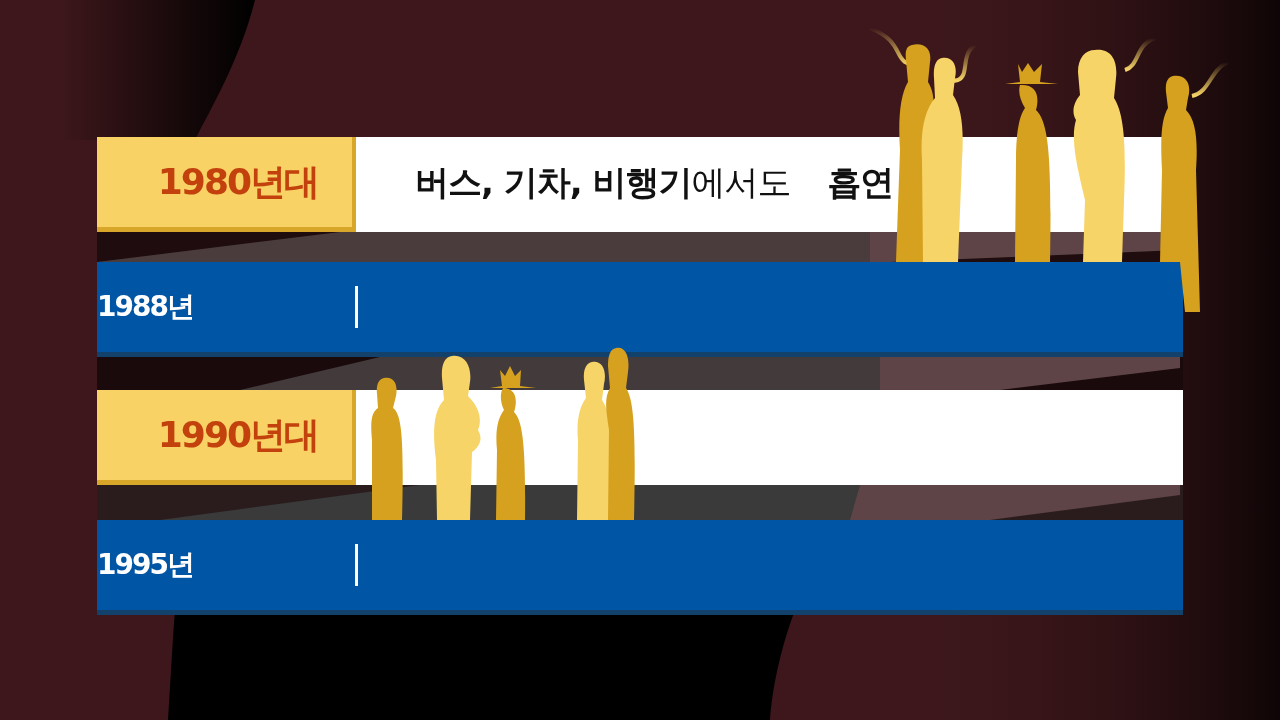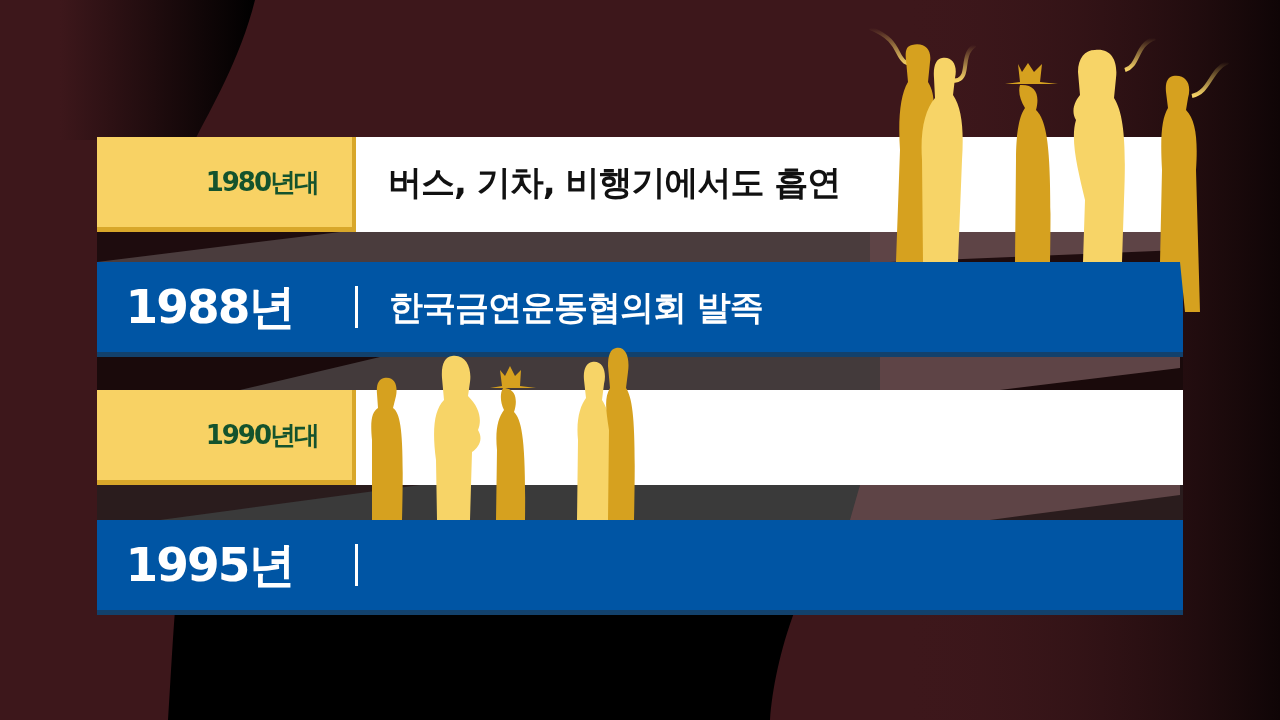--- a/index.html
+++ b/index.html
@@ -6,31 +6,31 @@
   body { width:1280px; height:720px; overflow:hidden; position:relative;
          background:#3d171b; font-family:"DejaVu Sans","Liberation Sans",sans-serif; }
   .bg { position:absolute; inset:0; }
   .bar { position:absolute; left:97px; width:1086px; }
   .bar-yellow { height:95px; }
   .bar-blue { height:95px; }
   .label-yellow { position:absolute; left:0; top:0; width:255px; height:90px;
     background:#f8d264; border-right:4px solid #d8a72a; border-bottom:5px solid #d8a72a;
     box-sizing:content-box; }
   .label-text { position:absolute; right:34px; top:0; height:90px; line-height:90px;
-    font-size:26px; font-weight:bold; letter-spacing:-2px; color:#14532d; }
+    font-size:36px; font-weight:bold; letter-spacing:-2px; color:#c2410c; }
   .white-body { position:absolute; left:259px; right:0; top:0; height:95px; background:#fff; }
   .blue-body { position:absolute; left:0; right:0; top:0; height:90px; background:#0055a4;
     border-bottom:5px solid #12416c; border-right:0; }
-  .blue-year { position:absolute; left:0; width:225px; text-align:center; top:0;
-    height:90px; line-height:90px; color:#fff; font-size:47px; font-weight:bold; letter-spacing:-2px; }
+  .blue-year { position:absolute; left:0; width:225px; text-align:left; top:0;
+    height:90px; line-height:90px; color:#fff; font-size:28px; font-weight:bold; letter-spacing:-2px; }
   .divider { position:absolute; left:258px; top:24px; width:3px; height:42px; background:#fff; }
   .event { position:absolute; top:0; height:90px; line-height:90px; font-size:34px;
     letter-spacing:-1px; white-space:nowrap; }
-  .event b { font-weight:bold; }
-  .event span.l { font-weight:bold; }
+  .event b { font-weight:bold;margin-left:27px; }
+  .event span.l { font-weight:normal; }
   .dark { color:#111; }
   .light { color:#fff; }
   .underline { position:relative; }
   .underline::after { content:""; position:absolute; left:-2px; right:-4px; bottom:12px; height:6px;
     background:linear-gradient(90deg,#b3161c,#e8232b); }
   .figs { position:absolute; inset:0; pointer-events:none; }
 </style>
 </head>
 <body>
 
@@ -73,23 +73,20 @@
     </div>
     <div class="event dark" style="left:291px;">
       <b>버스, 기차, 비행기</b><span class="l">에서도 </span><b>흡연</b>
     </div>
   </div>
 
   <div class="bar bar-blue" style="top:262px;">
     <div class="blue-body"></div>
     <div class="blue-year">1988년</div>
     <div class="divider"></div>
-    <div class="event light" style="left:292px;">
-      <b>한국금연운동협의회</b><span class="l"> 발족</span>
-    </div>
   </div>
 
   <div class="bar bar-yellow" style="top:390px;">
     <div class="white-body"></div>
     <div class="label-yellow">
       <span class="label-text">1990년대</span>
     </div>
   </div>
 
   <div class="bar bar-blue" style="top:520px;">

